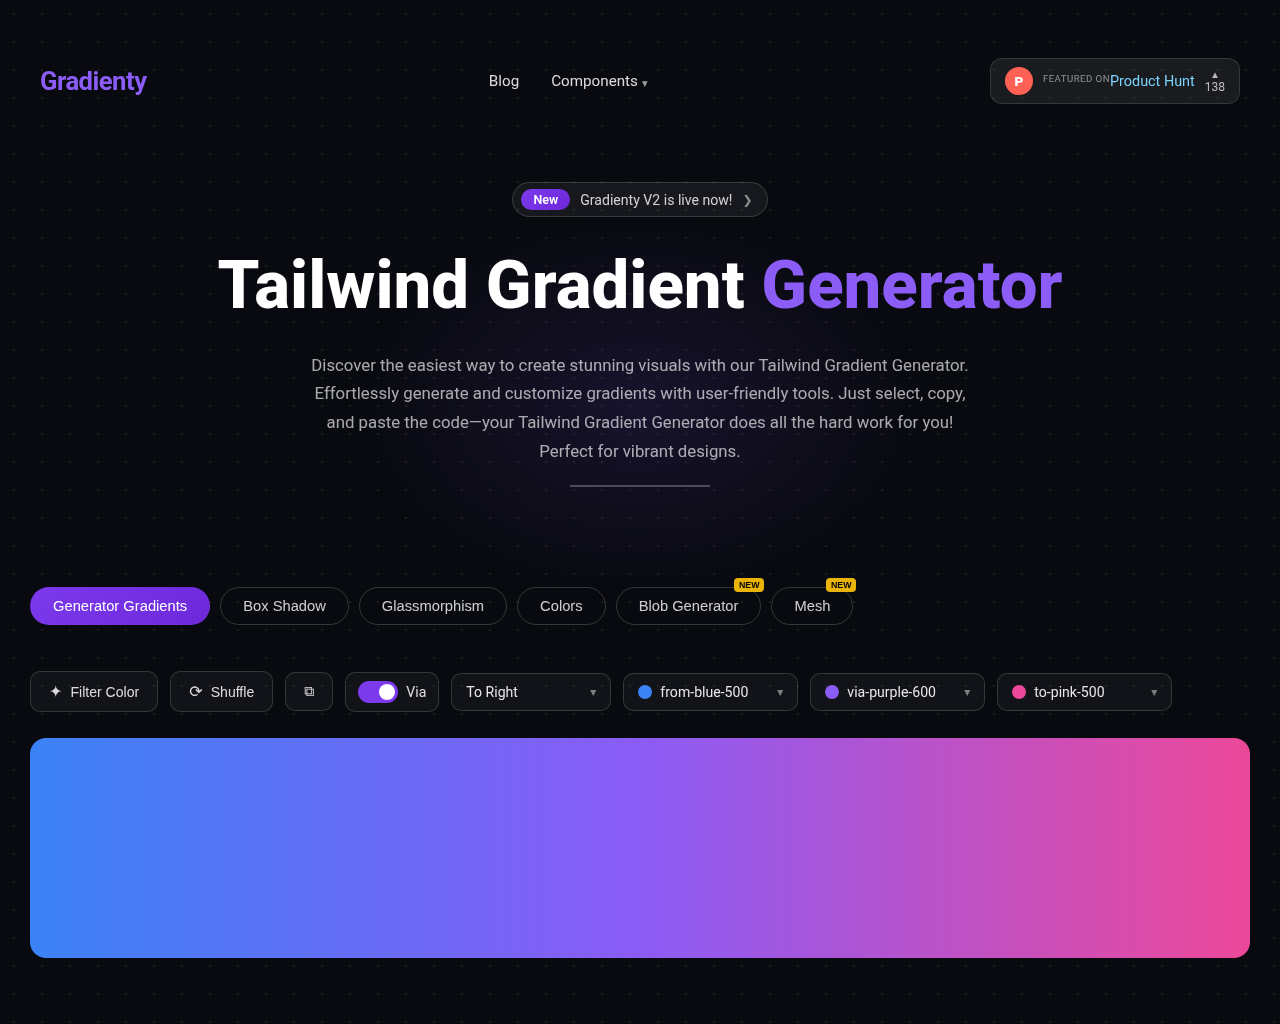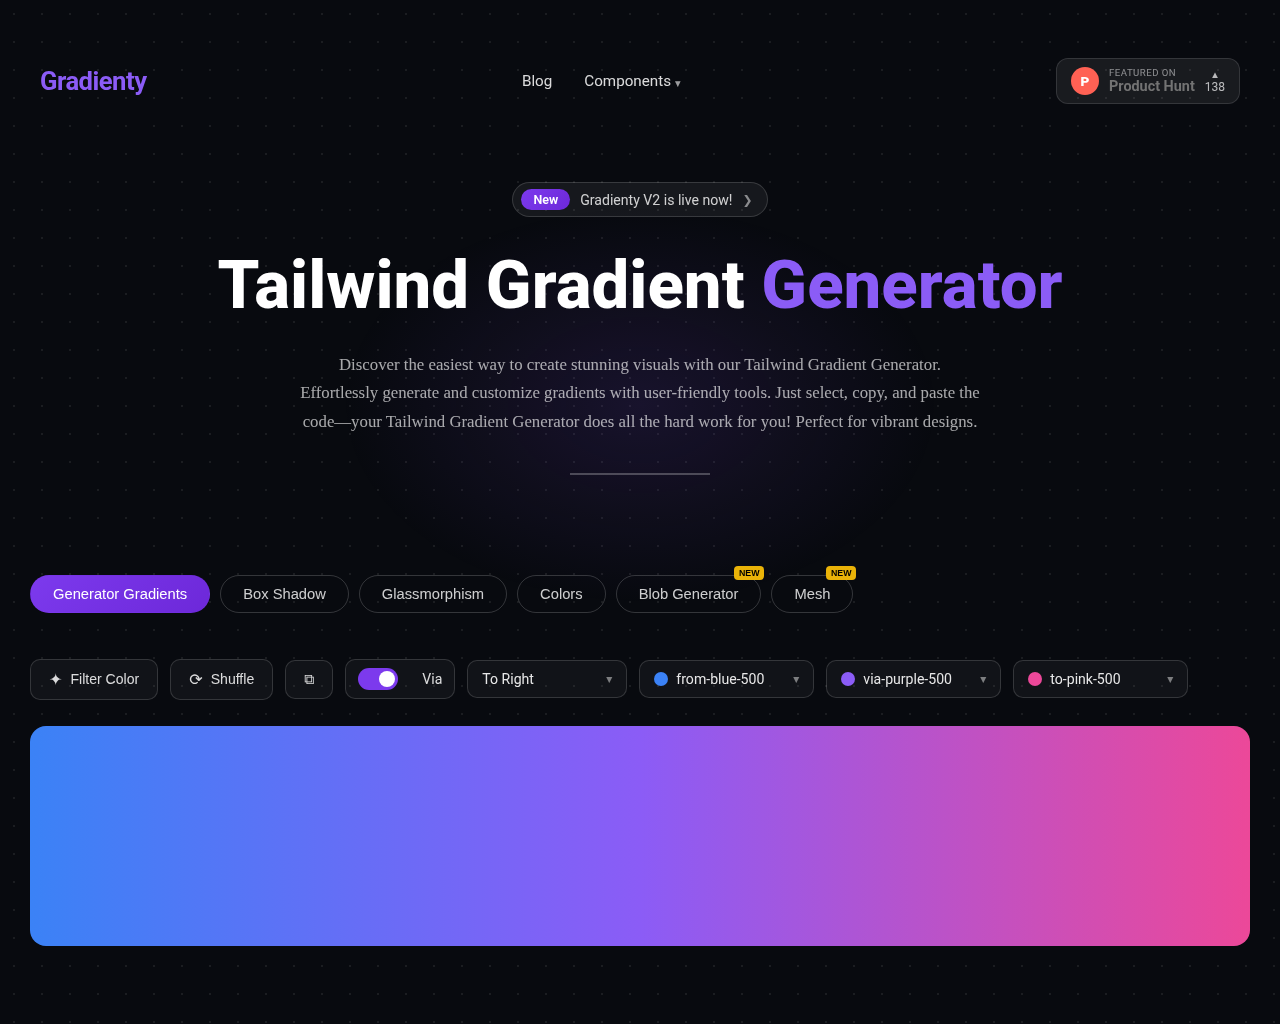--- a/index.html
+++ b/index.html
@@ -98,34 +98,34 @@
       display: flex;
       align-items: center;
       justify-content: center;
       font-weight: 900;
       font-size: 0.85rem;
       color: #fff;
     }
 
     .ph-text {
       display: flex;
-      flex-direction: column;
+      flex-direction: row;
     }
 
     .ph-featured {
       font-size: 0.6rem;
       color: rgba(255,255,255,0.5);
       text-transform: uppercase;
       letter-spacing: 0.05em;
     }
 
     .ph-name {
       font-size: 0.9rem;
-      font-weight: 700;
-      color: #737373;
+      font-weight: 400;
+      color: #7dd3fc;
     }
 
     .ph-count {
       display: flex;
       flex-direction: column;
       align-items: center;
       font-size: 0.75rem;
       color: rgba(255,255,255,0.7);
     }
 
@@ -179,25 +179,24 @@
       margin-bottom: 28px;
       color: #fff;
     }
 
     h1 .gradient-word {
       color: #8b5cf6;
     }
 
     .hero-desc {
       max-width: 680px;
-      margin: 0 auto 36px;
+      margin: 0 auto 20px;
       font-size: 1.05rem;
       line-height: 1.7;
       color: rgba(255,255,255,0.65);
-      font-family: Liberation Serif, serif;
     }
 
     .divider-line {
       width: 140px;
       height: 2px;
       background: rgba(255,255,255,0.25);
       margin: 0 auto;
     }
 
     
@@ -267,21 +266,21 @@
     }
 
     .ctrl-icon {
       font-size: 1rem;
     }
 
     
     .toggle-wrap {
       display: flex;
       align-items: center;
-      gap: 24px;
+      gap: 8px;
       padding: 8px 12px;
       border: 1px solid rgba(255,255,255,0.15);
       border-radius: 10px;
       background: rgba(255,255,255,0.04);
     }
 
     .toggle-switch {
       width: 40px;
       height: 22px;
       background: #7c3aed;
@@ -441,21 +440,21 @@
   </div>
 
   <div class="select-wrap color-select" id="from-color-select">
     <span class="color-dot" id="from-dot" style="background-color: rgb(59, 130, 246);"></span>
     <span class="select-text">from-blue-500</span>
     <span class="select-chevron">▾</span>
   </div>
 
   <div class="select-wrap color-select" id="via-color-select">
     <span class="color-dot" id="via-dot" style="background-color: rgb(139, 92, 246);"></span>
-    <span class="select-text">via-purple-500</span>
+    <span class="select-text">via-purple-600</span>
     <span class="select-chevron">▾</span>
   </div>
 
   <div class="select-wrap color-select" id="to-color-select">
     <span class="color-dot" id="to-dot" style="background-color: rgb(236, 72, 153);"></span>
     <span class="select-text">to-pink-500</span>
     <span class="select-chevron">▾</span>
   </div>
 </div>
 

